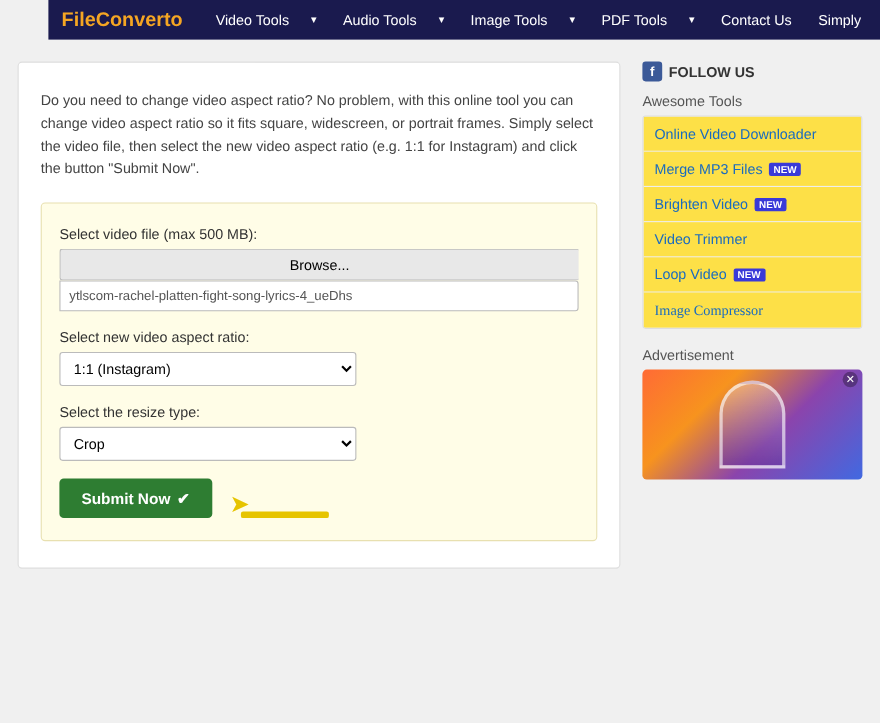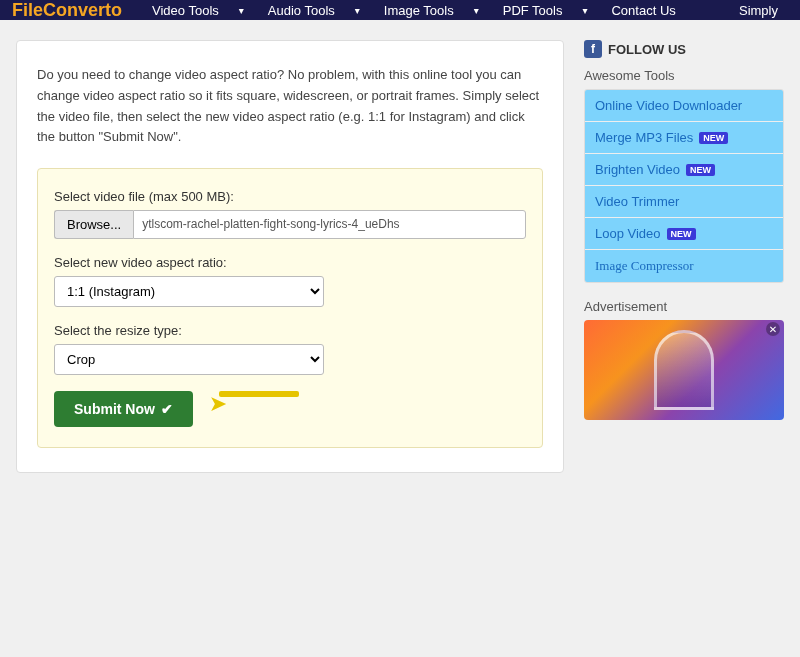--- a/index.html
+++ b/index.html
@@ -4,23 +4,24 @@
   <style>
     * { margin: 0; padding: 0; box-sizing: border-box; }
     body { font-family: Arial, sans-serif; font-size: 14px; background: #f0f0f0; }
 
     
     nav {
       background: #1a1a4e;
       display: flex;
       align-items: center;
       padding: 0 12px;
-      height: 20px;
+      height: 36px;
       position: relative;
       z-index: 10;
+      margin-left: 44px;
     }
     .nav-logo {
       color: #fff;
       font-weight: bold;
       font-size: 18px;
       margin-right: 20px;
       white-space: nowrap;
     }
     .nav-logo span { color: #f5a623; }
     .nav-links {
@@ -87,20 +88,21 @@
     .form-label {
       font-size: 13px;
       color: #333;
       margin-bottom: 6px;
       display: block;
     }
     .form-group { margin-bottom: 16px; }
     .file-row {
       display: flex;
       gap: 0;
+      flex-direction: column;
     }
     .browse-btn {
       background: #e8e8e8;
       border: 1px solid #bbb;
       border-right: none;
       padding: 6px 12px;
       font-size: 13px;
       cursor: pointer;
       border-radius: 3px 0 0 3px;
       white-space: nowrap;
@@ -186,21 +188,21 @@
     }
     .tool-item {
       padding: 8px 10px;
       font-size: 13px;
       color: #1a6bbf;
       border-bottom: 1px solid #eee;
       cursor: pointer;
       display: flex;
       align-items: center;
       gap: 6px;
-      background: #7dd3fc;
+      background: #fde047;
     }
     .tool-item:last-child { border-bottom: none; font-family: Liberation Serif, serif; }
     .badge-new {
       background: #3a3ad8;
       color: #fff;
       font-size: 9px;
       padding: 1px 4px;
       border-radius: 2px;
       font-weight: bold;
     }
@@ -307,21 +309,21 @@
       <div class="form-group">
         <label class="form-label">Select the resize type:</label>
         <select class="form-select">
           <option>Crop</option>
           <option>Pad</option>
           <option>Stretch</option>
         </select>
       </div>
 
 
-      <div style="display:flex;align-items:flex-start;gap:8px;">
+      <div style="display:flex;align-items:flex-end;gap:8px;">
         <button class="submit-btn">
           <span>Submit Now</span>
           <span style="font-size:14px;">✔</span>
         </button>
         <span class="arrow-indicator">➤</span>
         <span style="display:inline-block;width:80px;height:6px;background:#e6c400;border-radius:2px;margin-left:-16px;"></span>
       </div>
 
     </div>
   </div>

